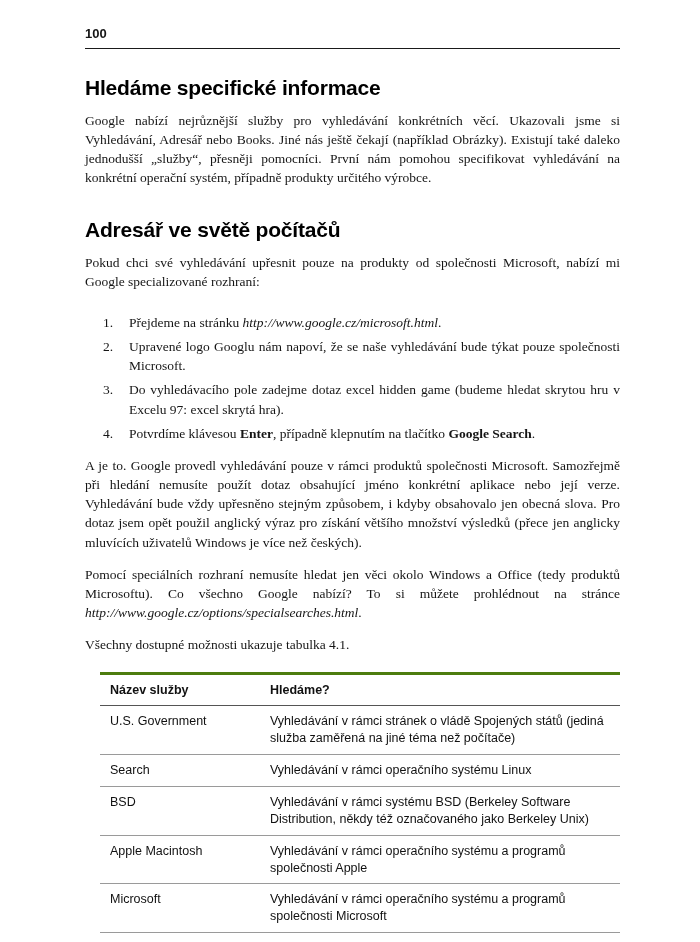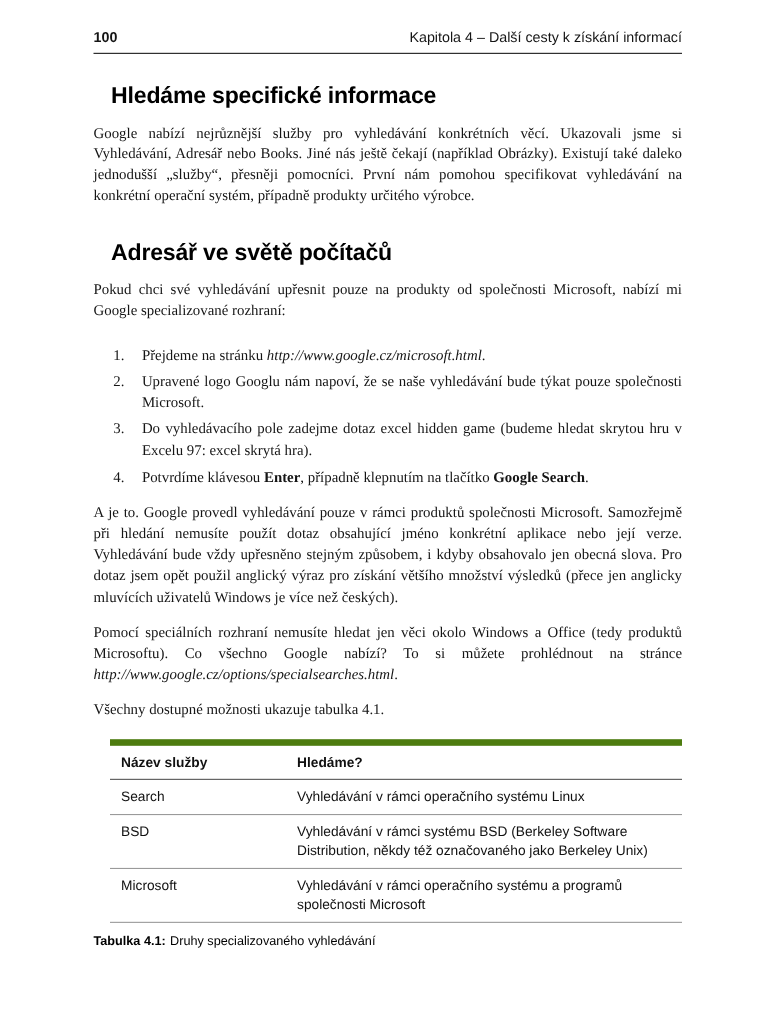--- a/index.html
+++ b/index.html
@@ -31,21 +31,21 @@
     border-bottom: 1.5px solid #1a1a1a;
   }
   .runhead .pagenum { font-weight: bold; }
   .runhead .chapter { font-weight: normal; }
 
   h1.section-title {
     font-family: "Liberation Sans", sans-serif;
     font-weight: bold;
     font-size: 21px;
     letter-spacing: -0.2px;
-    margin: 27px 0 11px 16px;
+    margin: 27px 0 11px 0;
     color: #000;
   }
   h1.second { margin-top: 30px; }
 
   p.body-par {
     font-size: 13.5px;
     line-height: 1.42;
     text-align: justify;
     margin: 0 0 13px 0;
   }
@@ -76,21 +76,21 @@
     margin: 18px 0 0 15px;
     width: 520px;
     font-family: "Liberation Sans", sans-serif;
     font-size: 12.5px;
     color: #111;
   }
   .svc-table thead th {
     text-align: left;
     font-weight: bold;
     padding: 8px 10px 8px 10px;
-    border-top: 6px solid #4d7c0f;
+    border-top: 3px solid #4d7c0f;
     border-bottom: 1px solid #555;
   }
   .svc-table tbody td {
     vertical-align: top;
     padding: 7px 10px;
     border-bottom: 1px solid #9a9a9a;
     line-height: 1.35;
   }
   .svc-table .col-service { width: 140px; }
 
@@ -103,21 +103,20 @@
   }
   .table-caption .caption-label { font-weight: bold; margin-right: 4px; }
 </style>
 </head>
 <body>
 
 <div class="page">
 
   <div class="runhead">
     <span class="pagenum">100</span>
-    <span class="chapter">Kapitola 4 – Další cesty k získání informací</span>
   </div>
 
   <h1 class="section-title">Hledáme specifické informace</h1>
 
   <p class="body-par">Google nabízí nejrůznější služby pro vyhledávání konkrétních věcí. Ukazovali jsme si Vyhledávání, Adresář nebo Books. Jiné nás ještě čekají (například Obrázky). Existují také daleko jednodušší „služby“, přesněji pomocníci. První nám pomohou specifikovat vyhledávání na konkrétní operační systém, případně produkty určitého výrobce.</p>
 
   <h1 class="section-title second">Adresář ve světě počítačů</h1>
 
   <p class="body-par tight">Pokud chci své vyhledávání upřesnit pouze na produkty od společnosti Microsoft, nabízí mi Google specializované rozhraní:</p>
 
@@ -148,26 +147,34 @@
 
   <table class="svc-table">
     <thead>
       <tr>
         <th class="col-service">Název služby</th>
         <th>Hledáme?</th>
       </tr>
     </thead>
     <tbody>
       <tr>
+        <td>U.S. Government</td>
+        <td>Vyhledávání v rámci stránek o vládě Spojených států (jediná služba zaměřená na jiné téma než počítače)</td>
+      </tr>
+      <tr>
         <td>Search</td>
         <td>Vyhledávání v rámci operačního systému Linux</td>
       </tr>
       <tr>
         <td>BSD</td>
         <td>Vyhledávání v rámci systému BSD (Berkeley Software Distribution, někdy též označovaného jako Berkeley Unix)</td>
+      </tr>
+      <tr>
+        <td>Apple Macintosh</td>
+        <td>Vyhledávání v rámci operačního systému a programů společnosti Apple</td>
       </tr>
       <tr>
         <td>Microsoft</td>
         <td>Vyhledávání v rámci operačního systému a programů společnosti Microsoft</td>
       </tr>
     </tbody>
   </table>
 
   <div class="table-caption">
     <span class="caption-label">Tabulka 4.1:</span><span>Druhy specializovaného vyhledávání</span>

